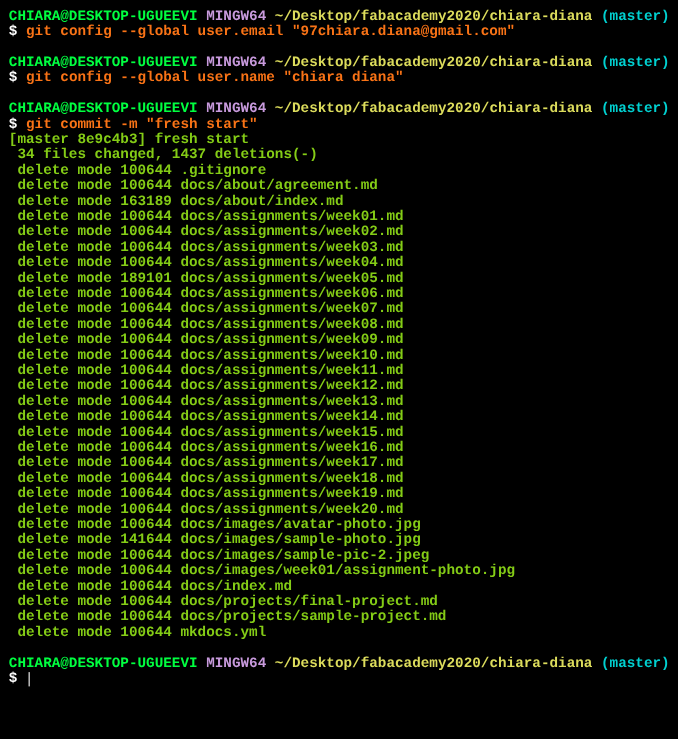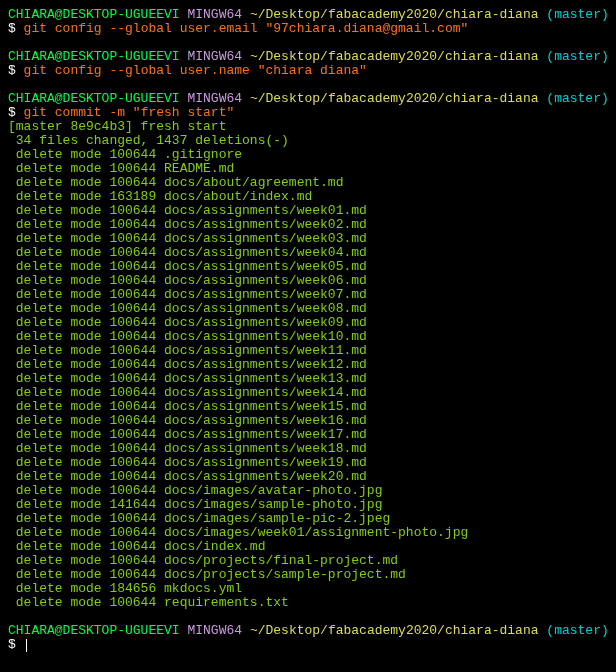--- a/index.html
+++ b/index.html
@@ -17,21 +17,21 @@
       width: 616px;
       min-height: 672px;
     }
     .prompt-user { color: #00ff40; }
     .prompt-sys { color: #c89add; }
     .prompt-path { color: #dcdc5c; }
     .prompt-branch { color: #00d0d0; }
     .prompt-dollar { color: #ffffff; }
     .cmd-text { color: #f97316; }
     .output-line { color: #84cc16; }
-    .line { white-space: pre; }
+    .line { white-space: pre; font-weight: bold; }
     .cursor {
       display: inline-block;
       width: 1px;
       height: 13px;
       background: #ffffff;
       vertical-align: bottom;
       margin-left: 2px;
     }
   </style>
 </head>
@@ -46,28 +46,27 @@
   <div class="line"><span class="prompt-user">CHIARA@DESKTOP-UGUEEVI</span><span class="prompt-sys"> MINGW64</span><span class="prompt-path"> </span><span class="prompt-path">~/Desktop/fabacademy2020/chiara-diana</span><span class="prompt-branch"> (</span><span class="prompt-branch">master</span><span class="prompt-branch">)</span></div>
   <div class="line"><span class="prompt-dollar">$ </span><span class="cmd-text">git config --global user.name "chiara diana"</span></div>
   <div class="line">&nbsp;</div>
 
   <div class="line"><span class="prompt-user">CHIARA@DESKTOP-UGUEEVI</span><span class="prompt-sys"> MINGW64</span><span class="prompt-path"> </span><span class="prompt-path">~/Desktop/fabacademy2020/chiara-diana</span><span class="prompt-branch"> (</span><span class="prompt-branch">master</span><span class="prompt-branch">)</span></div>
   <div class="line"><span class="prompt-dollar">$ </span><span class="cmd-text">git commit -m "fresh start"</span></div>
   <div class="line output-line">[master 8e9c4b3] fresh start</div>
   <div class="line output-line"> 34 files changed, 1437 deletions(-)</div>
   <div id="delete-list">
       <div class="line output-line"> delete mode 100644 .gitignore</div>
-      <div class="line output-line"> delete mode 100644 README.md</div>
       <div class="line output-line"> delete mode 100644 docs/about/agreement.md</div>
       <div class="line output-line"> delete mode 163189 docs/about/index.md</div>
       <div class="line output-line"> delete mode 100644 docs/assignments/week01.md</div>
       <div class="line output-line"> delete mode 100644 docs/assignments/week02.md</div>
       <div class="line output-line"> delete mode 100644 docs/assignments/week03.md</div>
       <div class="line output-line"> delete mode 100644 docs/assignments/week04.md</div>
-      <div class="line output-line"> delete mode 100644 docs/assignments/week05.md</div>
+      <div class="line output-line"> delete mode 189101 docs/assignments/week05.md</div>
       <div class="line output-line"> delete mode 100644 docs/assignments/week06.md</div>
       <div class="line output-line"> delete mode 100644 docs/assignments/week07.md</div>
       <div class="line output-line"> delete mode 100644 docs/assignments/week08.md</div>
       <div class="line output-line"> delete mode 100644 docs/assignments/week09.md</div>
       <div class="line output-line"> delete mode 100644 docs/assignments/week10.md</div>
       <div class="line output-line"> delete mode 100644 docs/assignments/week11.md</div>
       <div class="line output-line"> delete mode 100644 docs/assignments/week12.md</div>
       <div class="line output-line"> delete mode 100644 docs/assignments/week13.md</div>
       <div class="line output-line"> delete mode 100644 docs/assignments/week14.md</div>
       <div class="line output-line"> delete mode 100644 docs/assignments/week15.md</div>
@@ -76,21 +75,20 @@
       <div class="line output-line"> delete mode 100644 docs/assignments/week18.md</div>
       <div class="line output-line"> delete mode 100644 docs/assignments/week19.md</div>
       <div class="line output-line"> delete mode 100644 docs/assignments/week20.md</div>
       <div class="line output-line"> delete mode 100644 docs/images/avatar-photo.jpg</div>
       <div class="line output-line"> delete mode 141644 docs/images/sample-photo.jpg</div>
       <div class="line output-line"> delete mode 100644 docs/images/sample-pic-2.jpeg</div>
       <div class="line output-line"> delete mode 100644 docs/images/week01/assignment-photo.jpg</div>
       <div class="line output-line"> delete mode 100644 docs/index.md</div>
       <div class="line output-line"> delete mode 100644 docs/projects/final-project.md</div>
       <div class="line output-line"> delete mode 100644 docs/projects/sample-project.md</div>
-      <div class="line output-line"> delete mode 184656 mkdocs.yml</div>
-      <div class="line output-line"> delete mode 100644 requirements.txt</div>
+      <div class="line output-line"> delete mode 100644 mkdocs.yml</div>
     </div>
   <div class="line">&nbsp;</div>
 
   <div class="line"><span class="prompt-user">CHIARA@DESKTOP-UGUEEVI</span><span class="prompt-sys"> MINGW64</span><span class="prompt-path"> </span><span class="prompt-path">~/Desktop/fabacademy2020/chiara-diana</span><span class="prompt-branch"> (</span><span class="prompt-branch">master</span><span class="prompt-branch">)</span></div>
   <div class="line"><span class="prompt-dollar">$ </span><span class="cursor"></span></div>
 
 </div>
 
 </body></html>

